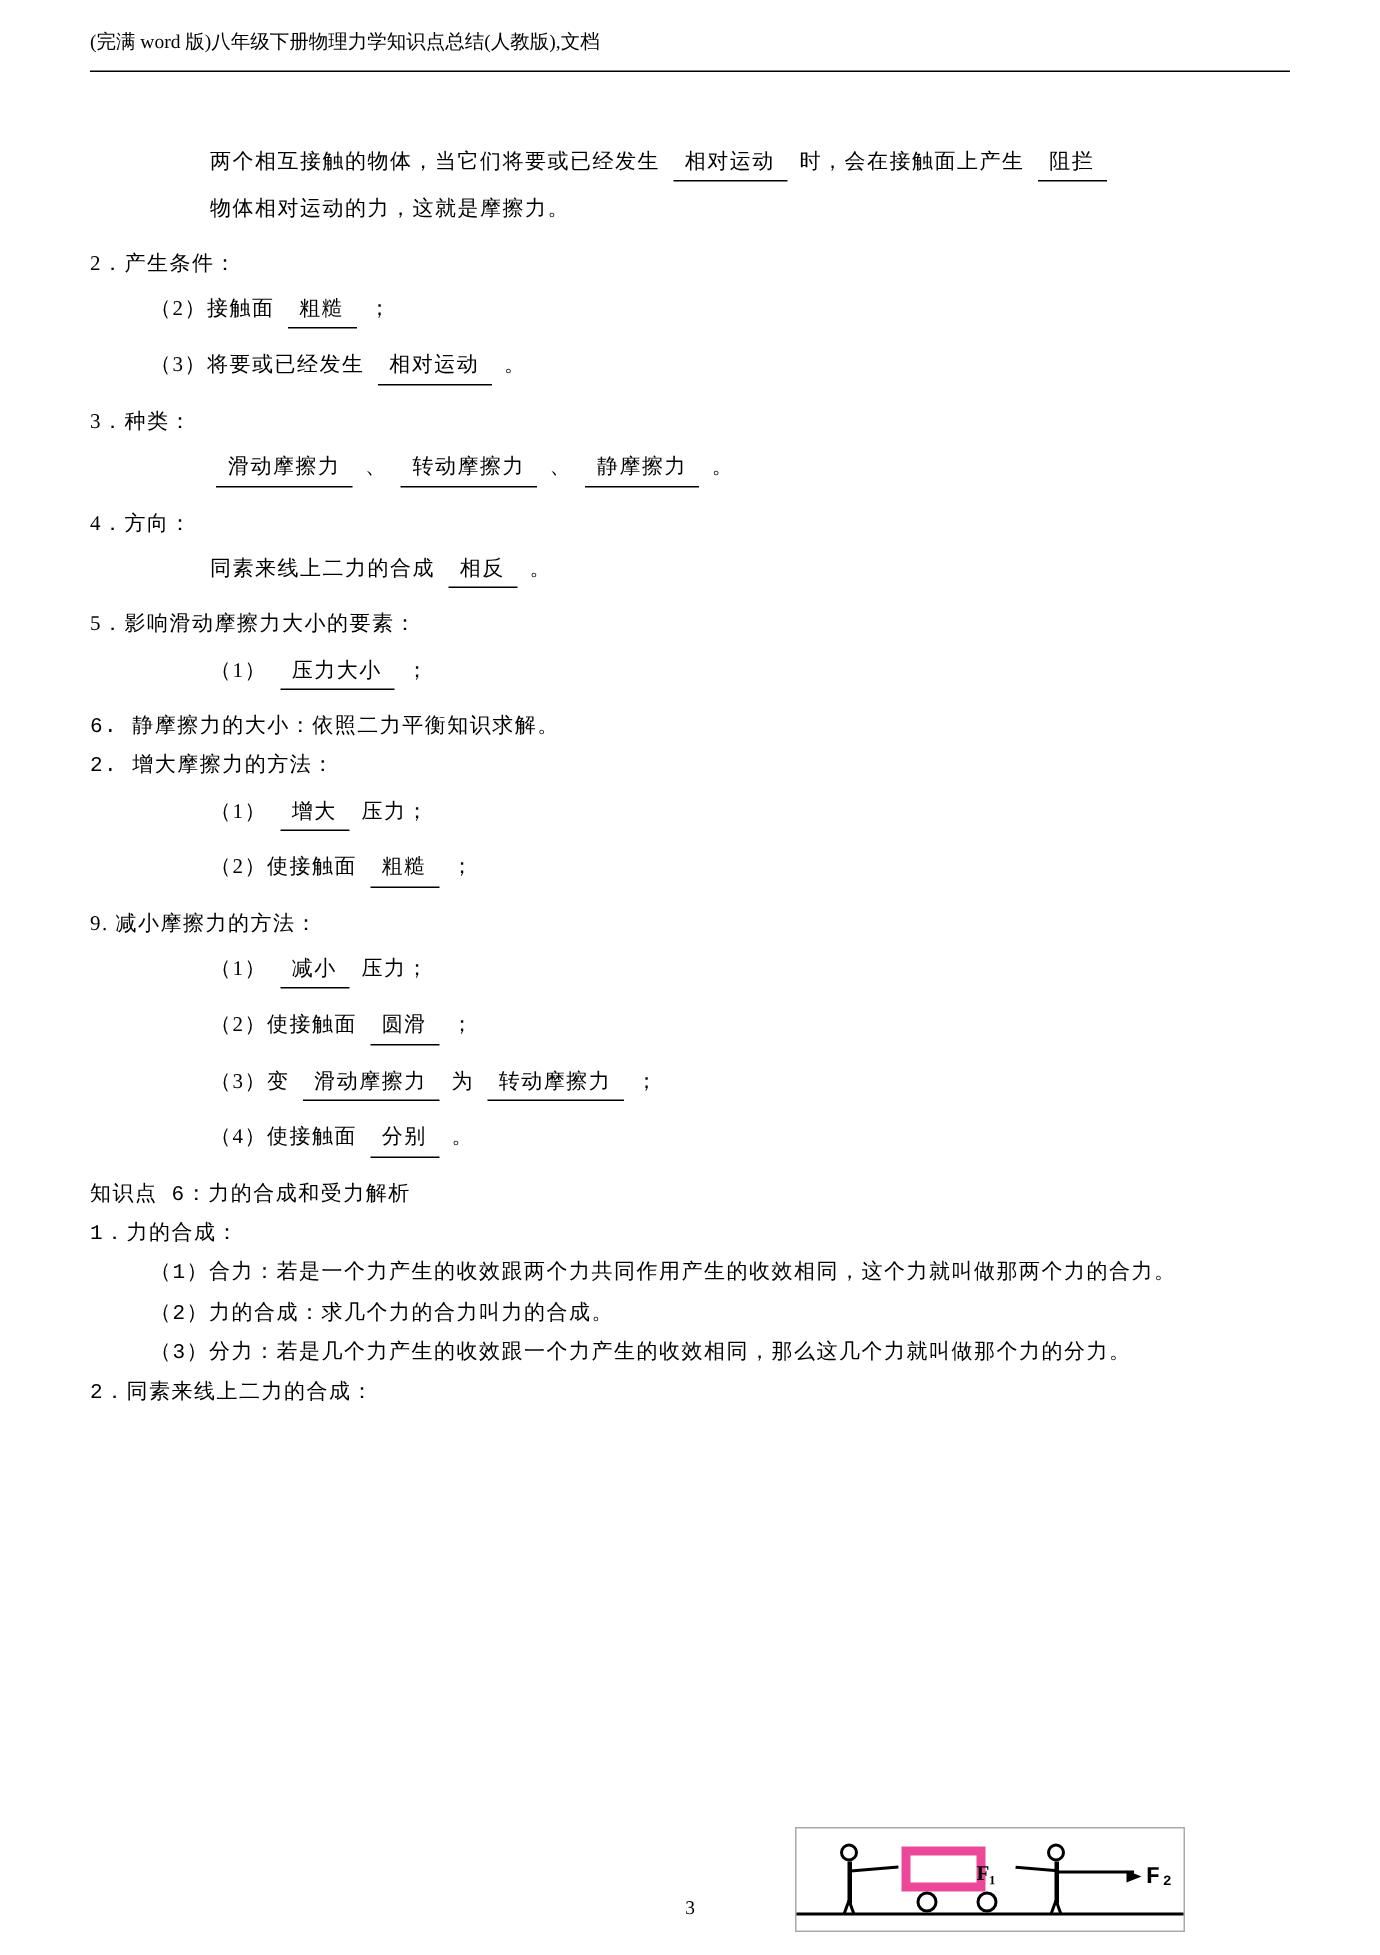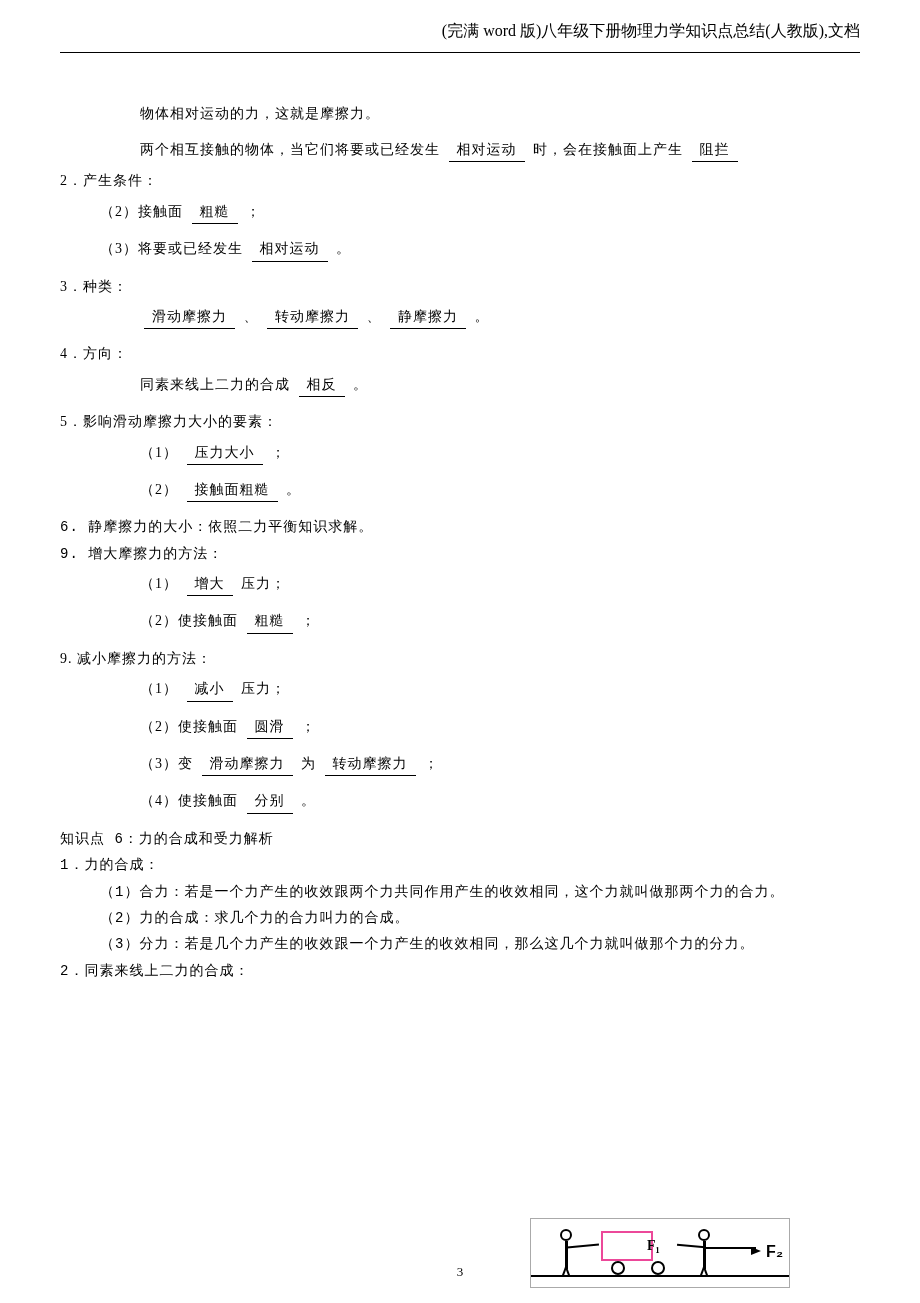--- a/index.html
+++ b/index.html
@@ -12,22 +12,22 @@
     padding: 0;
   }
   .page {
     width: 920px;
     height: 1303px;
     padding: 18px 60px 0 60px;
     box-sizing: border-box;
     position: relative;
   }
   .header {
-    text-align: right;
-    font-size: 16px;
+    text-align: left;
+    font-size: 13px;
     margin-bottom: 8px;
   }
   .hr {
     border: none;
     border-top: 1px solid #000;
     margin: 0 0 50px 0;
   }
   .content {
     padding-left: 0;
   }
@@ -65,21 +65,21 @@
   }
   .fig-inner {
     position: relative;
     width: 100%;
     height: 100%;
   }
   .box {
     position: absolute;
     left: 70px; top: 12px;
     width: 52px; height: 30px;
-    border: 2px solid #ec4899;
+    border: 6px solid #ec4899;
     box-sizing: border-box;
     text-align: center;
     line-height: 26px;
     font-weight: bold;
     font-family: "Times New Roman", serif;
     padding-left: 44px;
   }
   .wheel {
     position: absolute;
     width: 14px; height: 14px;
@@ -108,21 +108,21 @@
   .person2-body { left: 172px; top: 22px; height: 28px; width:3px; }
   .person2-head { position:absolute; left:167px; top:10px; width:12px; height:12px; border:2px solid #000; border-radius:50%; box-sizing:border-box; }
   .person2-arm { position:absolute; left:146px; top:26px; width:28px; height:2px; background:#000; transform: rotate(5deg); }
   .person2-rope { position:absolute; left:175px; top:28px; width:50px; height:2px; background:#000; }
   .person2-leg1 { position:absolute; left:172px; top:48px; width:2px; height:10px; background:#000; transform-origin:top; transform:rotate(-20deg); }
   .person2-leg2 { position:absolute; left:172px; top:48px; width:2px; height:10px; background:#000; transform-origin:top; transform:rotate(20deg); }
   .f2 {
     position: absolute;
     right: 6px; top: 20px;
     font-weight: bold;
-    font-family: Liberation Sans, sans-serif;
+    font-family: Liberation Mono, monospace;
     font-size: 16px;
     margin-left: 37px;
   }
   .arrow {
     position: absolute;
     right: 28px; top: 28px;
     width: 0; height: 0;
     border-top: 4px solid transparent;
     border-bottom: 4px solid transparent;
     border-left: 10px solid #000;
@@ -130,27 +130,27 @@
 </style>
 </head>
 <body>
 
 <div class="page">
   <div class="header">(完满 word 版)八年级下册物理力学知识点总结(人教版),文档</div>
   <hr class="hr">
 
   <div class="content">
 
-    <div class="in2 line gap-sm">物体相对运动的力，这就是摩擦力。</div>
     <div class="in2 line">
       <span>两个相互接触的物体，当它们将要或已经发生</span>
       <span class="u">相对运动</span>
       <span>时，会在接触面上产生</span>
       <span class="u">阻拦</span>
     </div>
+    <div class="in2 line gap-sm">物体相对运动的力，这就是摩擦力。</div>
 
     <div class="line">2．产生条件：</div>
     <div class="in1 line gap-sm">
       <span>（2）接触面</span>
       <span class="u">粗糙</span>
       <span>；</span>
     </div>
     <div class="in1 line gap-sm">
       <span>（3）将要或已经发生</span>
       <span class="u">相对运动</span>
@@ -173,29 +173,24 @@
       <span class="u">相反</span>
       <span>。</span>
     </div>
 
     <div class="line">5．影响滑动摩擦力大小的要素：</div>
     <div class="in2 line gap-sm">
       <span>（1）</span>
       <span class="u">压力大小</span>
       <span>；</span>
     </div>
-    <div class="in2 line gap-sm">
-      <span>（2）</span>
-      <span class="u">接触面粗糙</span>
-      <span>。</span>
-    </div>
 
     <div class="tight">
       <div class="line">6.  静摩擦力的大小：依照二力平衡知识求解。</div>
-      <div class="line">9.  增大摩擦力的方法：</div>
+      <div class="line">2.  增大摩擦力的方法：</div>
     </div>
     <div class="in2 line gap-sm">
       <span>（1）</span>
       <span class="u">增大</span>
       <span>压力；</span>
     </div>
     <div class="in2 line gap-sm">
       <span>（2）使接触面</span>
       <span class="u">粗糙</span>
       <span>；</span>

